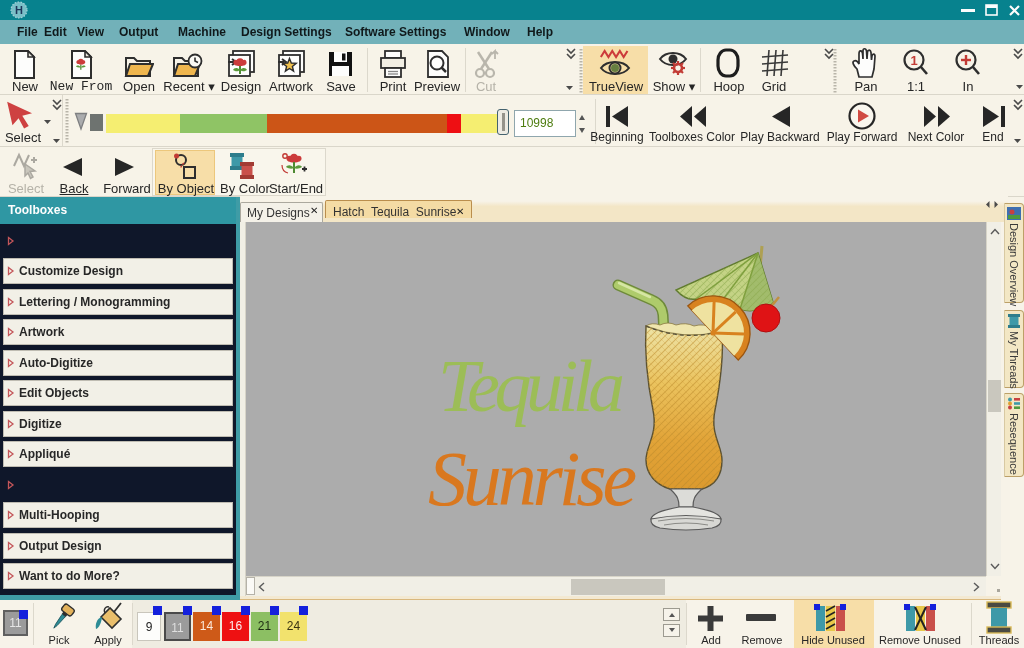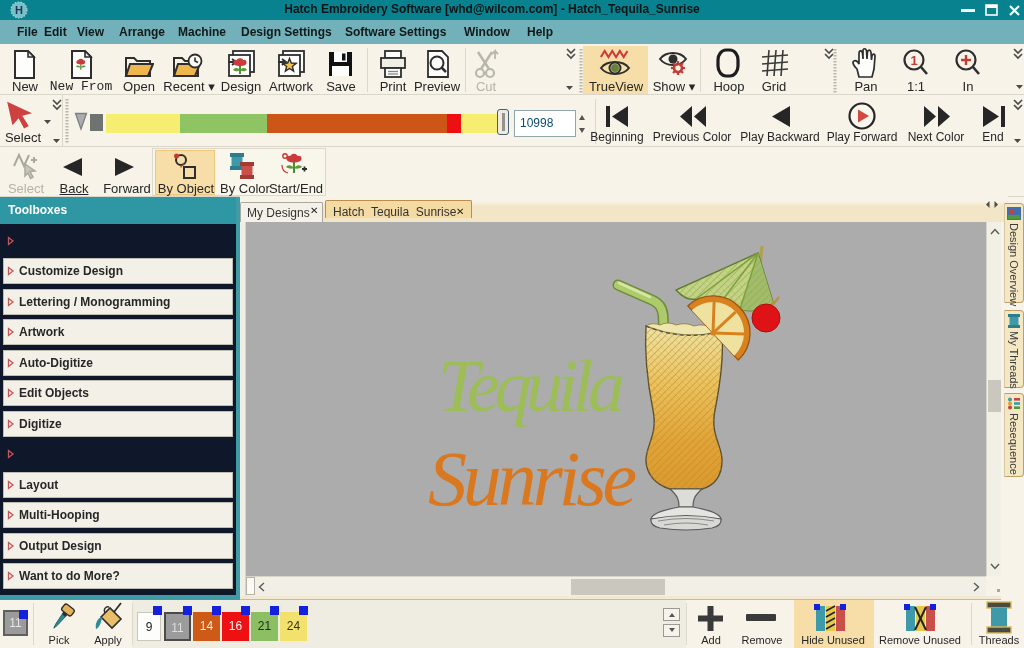--- a/index.html
+++ b/index.html
@@ -56,40 +56,39 @@
 .bsep { position:absolute; top:3px; width:1px; height:42px; background:#DCD8CC; }
 .blabel { position:absolute; top:34px; font-size:11px; color:#262626; white-space:nowrap; transform:translateX(-50%); }
 .swatch { position:absolute; top:12px; width:27px; height:29px; font-size:12px; text-align:center; line-height:29px; }
 .bluesq { position:absolute; width:9px; height:9px; background:#1420DC; }
 </style>
 </head>
 <body>
 <div id="root">
 
   <div class="abs" id="titlebar"></div>
-  <div class="abs" id="title-text">Hatch Embroidery Software [whd@wilcom.com] - Hatch_Tequila_Sunrise</div>
   <svg class="abs" id="logo" viewBox="0 0 18 18">
     <circle cx="9" cy="9" r="8" fill="#79BFC7"></circle>
     <circle cx="9" cy="9" r="8" fill="none" stroke="#A7D4DA" stroke-width="1.2" stroke-dasharray="1.5 1.5"></circle>
     <text x="9" y="13" font-size="11" font-weight="bold" fill="#1D3558" text-anchor="middle" font-family="Liberation Sans">H</text>
   </svg>
   <div class="abs" style="left:961px; top:9px; width:14px; height:3px; background:#FCFCFC;"></div>
   <svg class="abs" style="left:985px; top:4px;" width="13" height="12" viewBox="0 0 13 12">
     <rect x="1" y="1" width="11" height="10" fill="none" stroke="#FCFCFC" stroke-width="1.6"></rect>
     <rect x="1" y="1" width="11" height="3" fill="#FCFCFC"></rect>
   </svg>
   <svg class="abs" style="left:1008px; top:4px;" width="13" height="13" viewBox="0 0 13 13">
     <path d="M2 2 L11 11 M11 2 L2 11" stroke="#FCFCFC" stroke-width="2.2"></path>
   </svg>
 
   <div class="abs" id="menubar"></div>
   <div class="menuitem" style="left:17px;">File</div>
   <div class="menuitem" style="left:44px;">Edit</div>
   <div class="menuitem" style="left:77px;">View</div>
-  <div class="menuitem" style="left:119px;">Arrange</div>
+  <div class="menuitem" style="left:119px;">Output</div>
   <div class="menuitem" style="left:178px;">Machine</div>
   <div class="menuitem" style="left:241px;">Design Settings</div>
   <div class="menuitem" style="left:345px;">Software Settings</div>
   <div class="menuitem" style="left:464px;">Window</div>
   <div class="menuitem" style="left:527px;">Help</div>
 
   <div class="abs" id="toolbar1"></div>
   <div id="tb1icons">
 
     <div class="sep" style="left:367px; top:48px; height:44px;"></div>
@@ -311,39 +310,39 @@
     <div class="abs" style="left:90px; top:114px; width:13px; height:17px; background:#6E7370;"></div>
     <div class="abs" style="left:106px; top:114px; width:74px; height:19px; background:#F5EE71;"></div>
     <div class="abs" style="left:180px; top:114px; width:87px; height:19px; background:#8FC465;"></div>
     <div class="abs" style="left:267px; top:114px; width:180px; height:19px; background:#CC5517;"></div>
     <div class="abs" style="left:447px; top:114px; width:14px; height:19px; background:#EE0F13;"></div>
     <div class="abs" style="left:461px; top:114px; width:36px; height:19px; background:#F5EE71;"></div>
 
     <div class="abs" style="left:497px; top:109px; width:12px; height:26px; background:#EDEBE3; border:1.5px solid #44626E; border-radius:3px;"></div>
     <div class="abs" style="left:501.5px; top:113px; width:3px; height:18px; background:#95938B;"></div>
 
-    <div class="abs" style="left:514px; top:110px; width:62px; height:27px; background:#FFFFFF; border:1px solid #8FA6AD; font-size:12px; color:#0c4a6e; line-height:25px; padding-left:5px;">10998</div>
+    <div class="abs" style="left:514px; top:110px; width:62px; height:27px; background:#FFFFFF; border:1px solid #8FA6AD; font-size:12px; color:#4d7c0f; line-height:25px; padding-left:5px;">10998</div>
     <svg class="abs" style="left:578px; top:114px;" width="8" height="8">
         <path d="M1 6 L7 6 L4 1 Z" fill="#555"></path>
       </svg>
     <svg class="abs" style="left:578px; top:126px;" width="8" height="8">
         <path d="M1 2 L7 2 L4 7 Z" fill="#555"></path>
       </svg>
     <div class="sep" style="left:595px; top:99px; height:45px;"></div>
 
     <svg class="abs" style="left:604px; top:104px;" width="26" height="25" viewBox="0 0 26 25">
       <rect x="2" y="2" width="4" height="21" fill="#262626"></rect>
       <path d="M24 2 L24 23 L8 12.5 Z" fill="#262626"></path>
     </svg>
     <div class="tlabel2" style="left:617px; top:130px;">Beginning</div>
     <svg class="abs" style="left:678px; top:104px;" width="30" height="25" viewBox="0 0 30 25">
       <path d="M14 2 L14 23 L2 12.5 Z" fill="#262626"></path>
       <path d="M28 2 L28 23 L16 12.5 Z" fill="#262626"></path>
     </svg>
-    <div class="tlabel2" style="left:692px; top:130px;">Previous Color</div>
+    <div class="tlabel2" style="left:692px; top:130px;">Toolboxes Color</div>
     <svg class="abs" style="left:770px; top:104px;" width="22" height="25" viewBox="0 0 22 25">
       <path d="M20 2 L20 23 L2 12.5 Z" fill="#262626"></path>
     </svg>
     <div class="tlabel2" style="left:780px; top:130px;">Play Backward</div>
     <svg class="abs" style="left:848px; top:102px;" width="28" height="28" viewBox="0 0 28 28">
       <circle cx="14" cy="14" r="12.5" fill="#F9F6EE" stroke="#262626" stroke-width="2.2"></circle>
       <path d="M10 7.5 L10 20.5 L21 14 Z" fill="#D04A42"></path>
     </svg>
     <div class="tlabel2" style="left:862px; top:130px;">Play Forward</div>
     <svg class="abs" style="left:922px; top:104px;" width="30" height="25" viewBox="0 0 30 25">
@@ -436,21 +435,21 @@
       <path d="M8.5 314.5 L13 318 L8.5 321.5 Z" fill="none" stroke="#C4565A" stroke-width="1.3"></path>
       <path d="M8.5 345.5 L13 349 L8.5 352.5 Z" fill="none" stroke="#C4565A" stroke-width="1.3"></path>
       <path d="M8.5 375.5 L13 379 L8.5 382.5 Z" fill="none" stroke="#C4565A" stroke-width="1.3"></path>
     </svg>
     <div class="lp-item" style="top:61px;">Customize Design</div>
     <div class="lp-item" style="top:92px;">Lettering / Monogramming</div>
     <div class="lp-item" style="top:122px;">Artwork</div>
     <div class="lp-item" style="top:153px;">Auto-Digitize</div>
     <div class="lp-item" style="top:183px;">Edit Objects</div>
     <div class="lp-item" style="top:214px;">Digitize</div>
-    <div class="lp-item" style="top:275px;">Layout</div>
+    <div class="lp-item" style="top:244px;">Appliqué</div>
     <div class="lp-item" style="top:305px;">Multi-Hooping</div>
     <div class="lp-item" style="top:336px;">Output Design</div>
     <div class="lp-item" style="top:366px;">Want to do More?</div>
   </div>
 
   <div class="abs" id="tabbar"></div>
   <div class="tab" style="left:240px; top:202px; width:83px; height:20px; background:#F4F1E8; border:1px solid #ABA89E; border-bottom:none; border-radius:2px 2px 0 0; padding:3px 0 0 6px;">My Designs</div>
   <div class="abs" style="left:310px; top:205px; font-size:10px; color:#222;">✕</div>
   <div class="tab" style="left:325px; top:200px; width:147px; height:18px; background:#F4DBA4; border:1px solid #BA8E4D; border-bottom:none; border-radius:2px 2px 0 0; padding:4px 0 0 7px;">Hatch_Tequila_Sunrise</div>
   <div class="abs" style="left:456px; top:206px; font-size:10px; color:#222;">✕</div>

